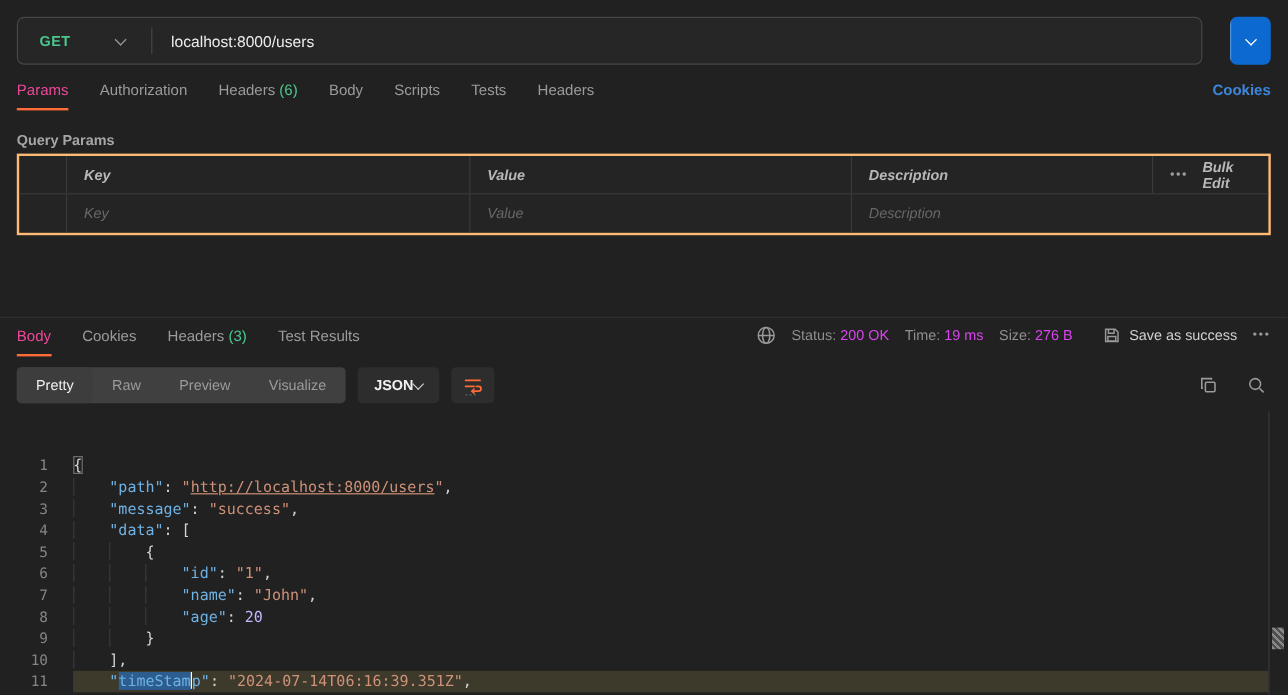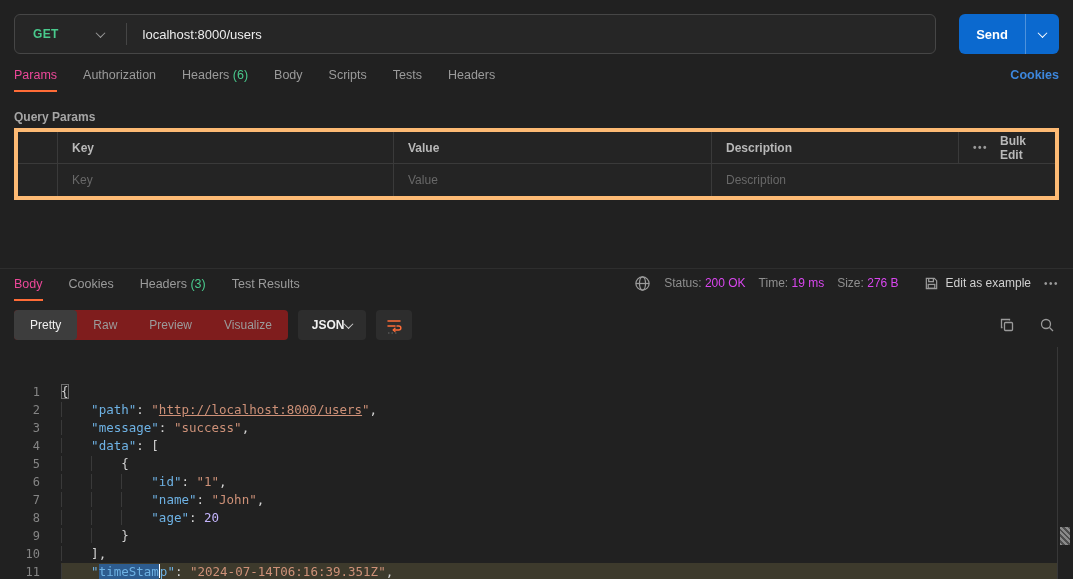--- a/index.html
+++ b/index.html
@@ -26,42 +26,42 @@
                border-left:1px solid rgba(255,255,255,.28); }
   
   .tabsrow { display:flex; align-items:flex-start; margin:14px 14px 0; font-size:12.5px; color:#9b9b9b; gap:26px; }
   .tab { position:relative; padding-bottom:10px; cursor:pointer; white-space:nowrap; }
   .tab.active { color:#ec4899; }
   .tab.active::after { content:""; position:absolute; left:0; right:0; bottom:0; height:2px; background:#ff6c37; }
   .count { color:#49c98c; }
   .cookies { margin-left:auto; color:#3d87dd; font-weight:600; cursor:pointer; }
   
   .qp-title { margin:18px 14px 0; font-size:12px; color:#a6a6a6; font-weight:600; }
-  .qp-table { margin:4px 14px 0; border:4px solid #fdba74; font-size:12px; background:#242424; }
+  .qp-table { margin:4px 14px 0; border:2px solid #fdba74; font-size:12px; background:#242424;font-style:italic; }
   .qp-row { display:grid; grid-template-columns:40px 336px 318px 1fr 96px; height:32px; align-items:stretch; }
   .qp-row.header { border-bottom:1px solid #3a3a3a; color:#b8b8b8; font-weight:600; }
   .qp-row.data { grid-template-columns:40px 336px 318px 1fr; color:#686868; }
   .qp-cell { display:flex; align-items:center; padding-left:14px; border-right:1px solid #3a3a3a; }
   .qp-cell:first-child { padding-left:0; }
   .qp-cell.last { border-right:none; }
   .qp-actions { display:flex; align-items:center; justify-content:flex-end; gap:12px;
                 padding-right:10px; border-right:none; color:#b8b8b8; }
   .dots { color:#9a9a9a; font-size:10px; letter-spacing:1.5px; cursor:pointer; }
   
   .resp { margin-top:68px; border-top:1px solid #2e2e2e; }
   .resphead { display:flex; align-items:flex-end; height:32px; padding:0 14px; font-size:12.5px; color:#9b9b9b; }
   .resphead .tab { margin-right:26px; }
   .respmeta { margin-left:auto; display:flex; align-items:center; gap:13px; font-size:12px;
               color:#8f8f8f; align-self:center; padding-bottom:4px; }
   .mval { color:#d946ef; }
   .saveex { display:flex; align-items:center; gap:7px; color:#d0d0d0; margin-left:12px; cursor:pointer; }
   .icon { display:inline-flex; color:#9a9a9a; }
   
   .toolbar { display:flex; align-items:center; margin:8px 14px 0; height:32px; }
-  .seg { display:flex; background:#7f1d1d; border-radius:4px; font-size:12px; color:#9b9b9b; }
+  .seg { display:flex; background:#404040; border-radius:4px; font-size:12px; color:#9b9b9b; }
   .seg-item { padding:8px 16px; cursor:pointer; border-radius:4px; }
   .seg-item.active { background:#3d3d3d; color:#f0f0f0; }
   .fmt { display:flex; align-items:center; background:#2d2d2d; border-radius:4px;
          padding:8px 14px; margin-left:10px; font-size:12px; color:#f0f0f0; font-weight:600; cursor:pointer; }
   .wrapbtn { margin-left:10px; background:#2d2d2d; border-radius:4px; width:36px; height:30px;
              display:flex; align-items:center; justify-content:center; cursor:pointer; }
   .tool-icons { margin-left:auto; display:flex; gap:24px; color:#a8a8a8; padding-right:4px; }
   .tool-icons .icon { cursor:pointer; }
   
   .editor { position:relative; margin-top:6px; font-family:"DejaVu Sans Mono", monospace;
@@ -89,21 +89,20 @@
 <div class="urlrow">
   <div class="urlbar">
     <div class="method">
       <span class="method-label">GET</span>
       <span class="chev"></span>
     </div>
     <div class="vdiv"></div>
     <span class="url-text">localhost:8000/users</span>
   </div>
   <div class="send">
-    <span class="send-main">Send</span>
     <span class="send-chev">
         <span class="chev white"></span>
       </span>
   </div>
 </div>
 
 <div class="tabsrow">
   <span class="tab active"><span>Params</span></span>
   <span class="tab"><span>Authorization</span></span>
   <span class="tab"><span>Headers</span> <span class="count">(6)</span></span>
@@ -153,21 +152,21 @@
       <span><span>Time:</span> <span class="mval">19 ms</span></span>
       <span><span>Size:</span> <span class="mval">276 B</span></span>
       <span class="saveex">
         <span class="icon">
           <svg width="15" height="15" viewBox="0 0 16 16" fill="none" stroke="currentColor" stroke-width="1.3">
             <path d="M2.5 2.5h8.5l2.5 2.5v8.5h-11z"></path>
               <path d="M5 2.5v3.5h5v-3.5"></path>
               <rect x="4.5" y="9" width="7" height="4"></rect>
           </svg>
         </span>
-        <span>Edit as example</span>
+        <span>Save as success</span>
       </span>
       <span class="dots">•••</span>
     </div>
   </div>
 
   <div class="toolbar">
     <div class="seg">
       <span class="seg-item active">Pretty</span>
       <span class="seg-item">Raw</span>
       <span class="seg-item">Preview</span>

